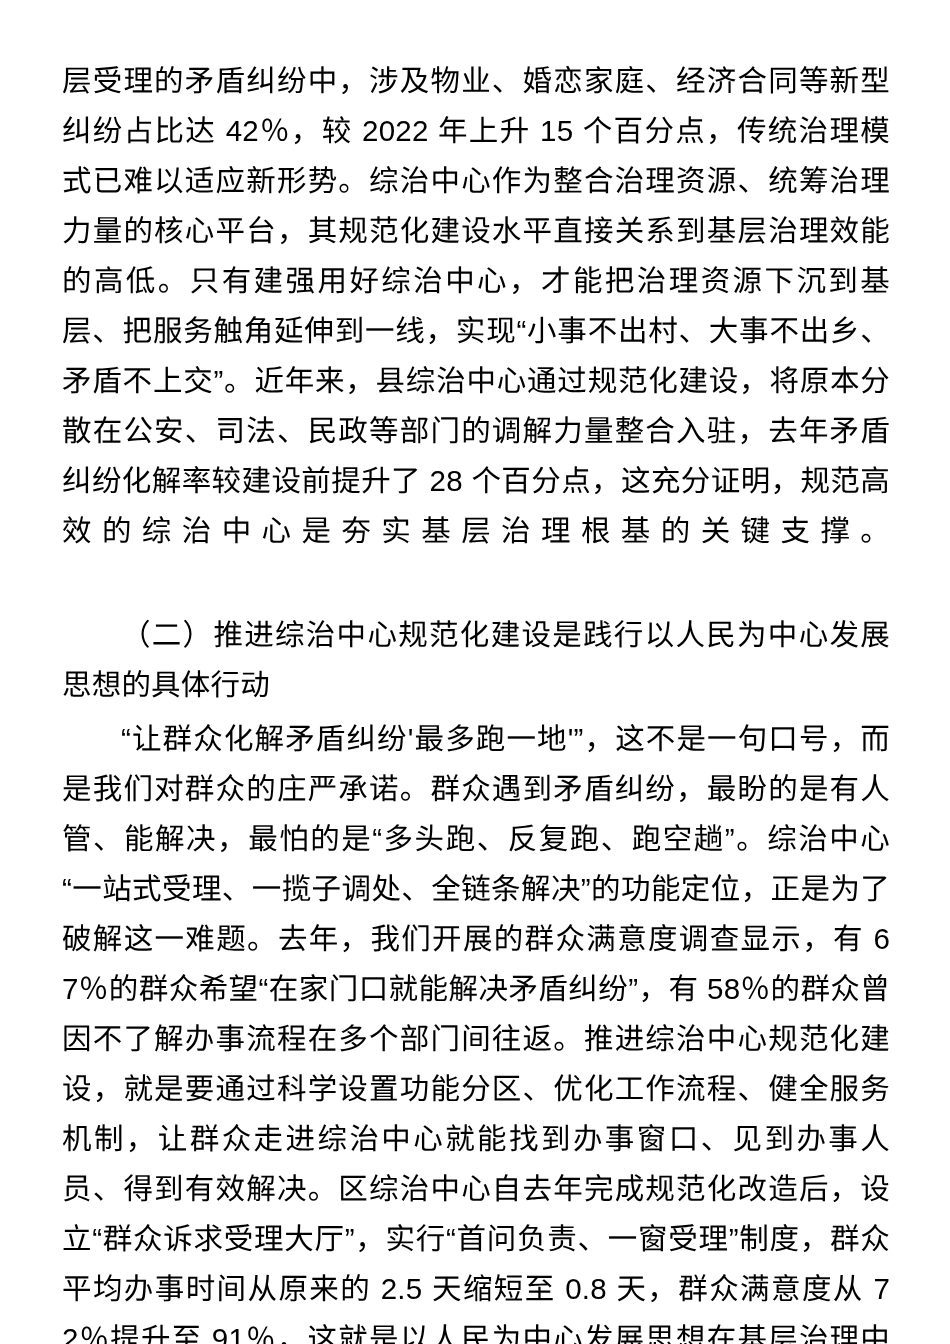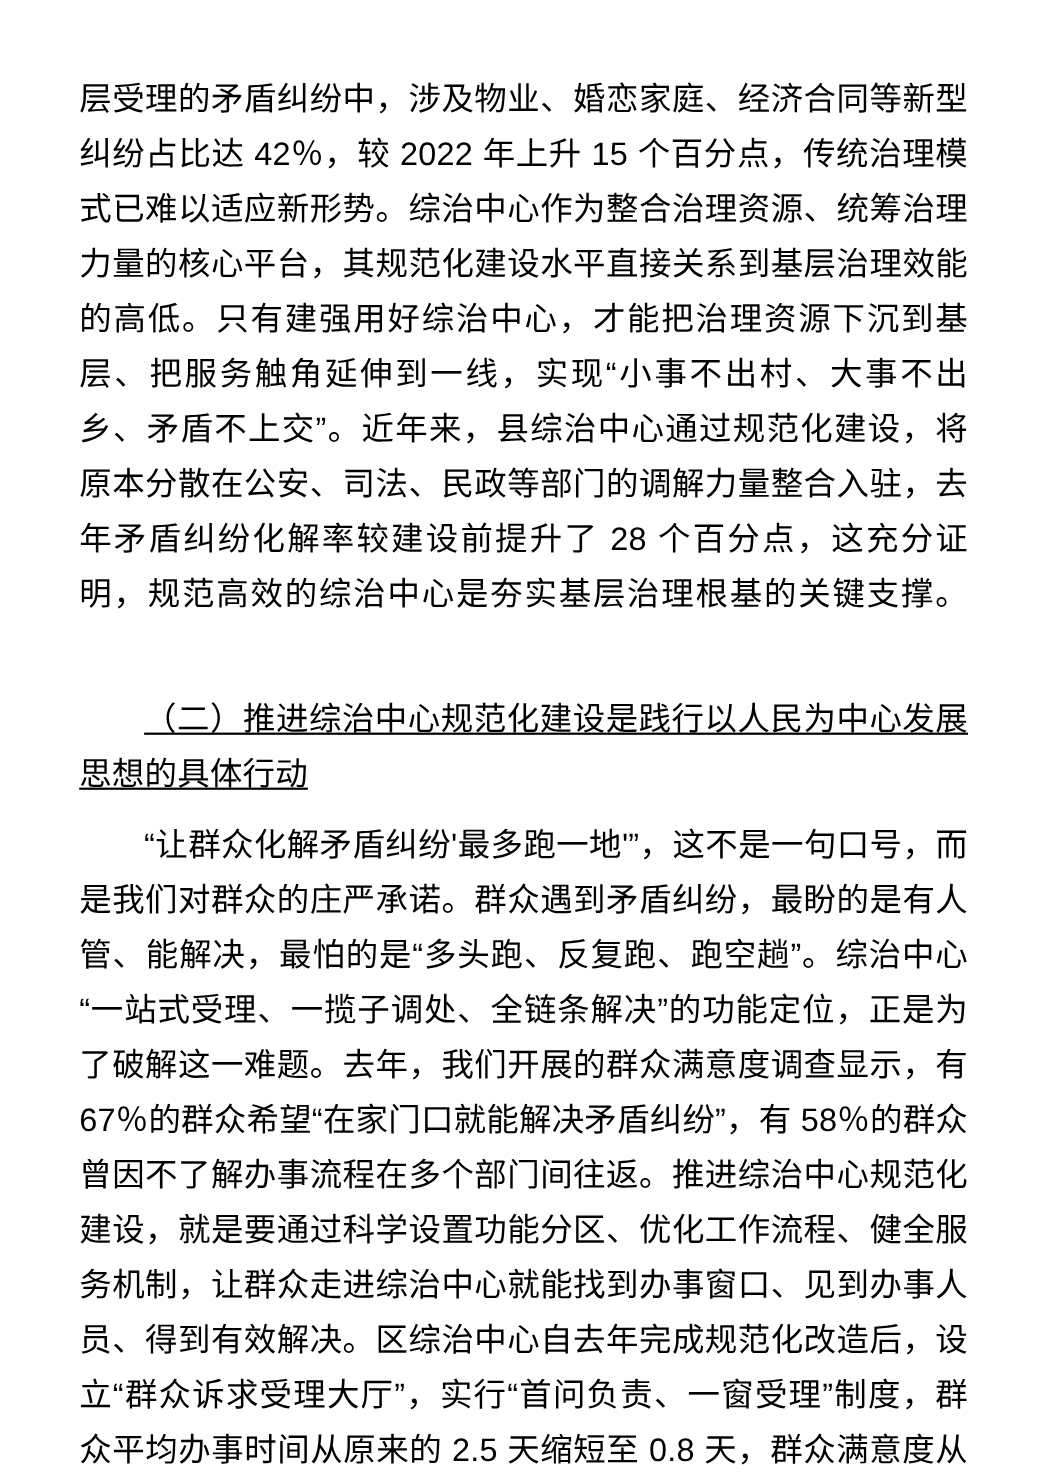--- a/index.html
+++ b/index.html
@@ -20,41 +20,40 @@
     overflow: hidden;
     box-sizing: border-box;
   }
   .doc-body {
     position: absolute;
     left: 58px;
     top: 52px;
     width: 836px;
   }
   .para {
-    margin: 14px;
+    margin: 4px;
     padding: 0;
     font-size: 29.5px;
     line-height: 50px;
     letter-spacing: 0.2px;
     text-align: justify;
     text-justify: inter-ideograph;
     word-break: break-all;
     color: #000000;
     font-weight: 400;
   }
   .para.continuation {
     text-indent: 0;
   }
   .para.indent {
     text-indent: 2em;
   }
   .para.heading {
     text-indent: 2em;
     font-weight: 400;
-    text-decoration: underline;
   }
   
   .para::after {
     content: "";
     display: inline-block;
     width: 100%;
   }
   .para.nojust::after { content: none; }
 </style>
 </head>

